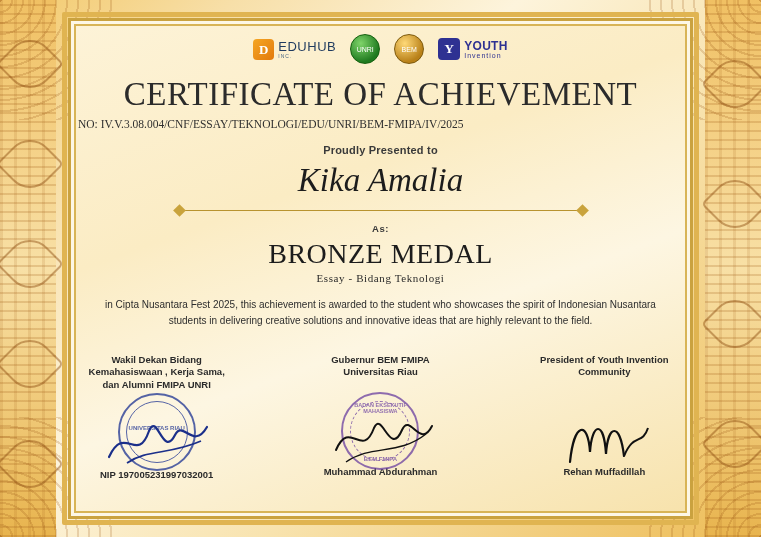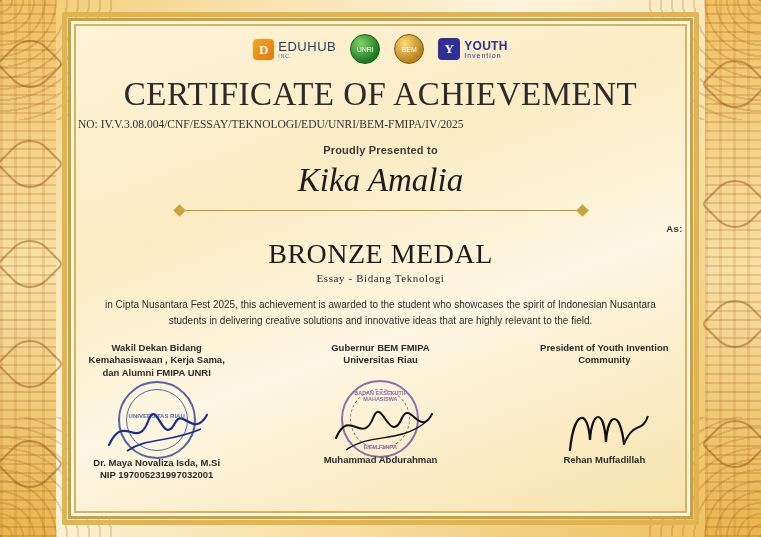--- a/index.html
+++ b/index.html
@@ -100,42 +100,42 @@
     position:relative;height:10px;margin:6px auto 0;width:440px;
   }
   .divider .line{
     position:absolute;top:5px;left:22px;right:22px;height:1px;background:#b8932f;
   }
   .divider .dot{
     position:absolute;top:1px;width:9px;height:9px;background:#c9a33c;transform:rotate(45deg);
   }
   .divider .dot.l{left:14px;}
   .divider .dot.r{right:14px;}
-  .as-label{text-align:right;font-size:9.5px;font-weight:bold;color:#3a3a3a;margin-top:8px;letter-spacing:.5px;}
+  .as-label{text-align:center;font-size:9.5px;font-weight:bold;color:#3a3a3a;margin-top:8px;letter-spacing:.5px;}
   .award{
     text-align:center;font-family:"Liberation Serif",serif;font-size:28px;color:#1c1c1c;
     margin-top:4px;letter-spacing:.5px;
   }
   .category{
     text-align:center;font-family:"Liberation Serif",serif;font-size:11px;color:#2a2a2a;
     margin-top:2px;letter-spacing:.6px;
   }
   .body-text{
     text-align:center;font-size:10px;color:#2d2d2d;line-height:1.55;margin-top:13px;
     padding:0 18px;
   }
   .place-date{text-align:center;font-size:10.5px;font-weight:bold;color:#2d2d2d;margin-top:4px;letter-spacing:.3px;}
 
   
   .signatures{
     display:flex;justify-content:space-between;align-items:flex-start;
     margin-top:14px;padding:0 8px;
   }
   .sig{width:24%;text-align:center;position:relative;}
-  .sig-role{font-size:9.5px;font-weight:bold;color:#2b2b2b;line-height:1.3;min-height:34px;}
+  .sig-role{font-size:9.5px;font-weight:bold;color:#2b2b2b;line-height:1.3;min-height:34px;margin-top:12px;}
   .sig-space{position:relative;height:78px;}
   .sig-name{font-size:9.5px;font-weight:bold;color:#2b2b2b;line-height:1.25;}
 
   
   .stamp-round{
     position:absolute;left:50%;top:2px;transform:translateX(-50%);
     width:74px;height:74px;border-radius:50%;
     border:2px solid #2b3f97;opacity:.8;
   }
   .stamp-round:before{
@@ -241,21 +241,20 @@
         <div class="sig-role">Wakil Dekan Bidang Kemahasiswaan , Kerja Sama, dan Alumni FMIPA UNRI</div>
         <div class="sig-space">
           <div class="stamp-round">
             <div class="st-txt">UNIVERSITAS RIAU</div>
           </div>
           <svg class="ink" width="120" height="70" viewBox="0 0 120 70">
             <path d="M12 52 C28 18, 40 60, 52 26 C60 6, 66 54, 78 30 C86 14, 96 46, 110 22" fill="none" stroke="#1b2f8a" stroke-width="2.2" stroke-linecap="round"></path>
             <path d="M30 58 C50 44, 72 50, 104 36" fill="none" stroke="#1b2f8a" stroke-width="1.6"></path>
           </svg>
         </div>
-        <div class="sig-name">Dr. Maya Novaliza Isda, M.Si</div>
         <div class="sig-name">NIP 197005231997032001</div>
       </div>
 
 
       <div class="sig">
         <div class="sig-role">Gubernur BEM FMIPA Universitas Riau</div>
         <div class="sig-space">
           <div class="stamp-bem">
             <div class="sb-top">BADAN EKSEKUTIF MAHASISWA</div>
             <div class="sb-bot">BEM FMIPA</div>

